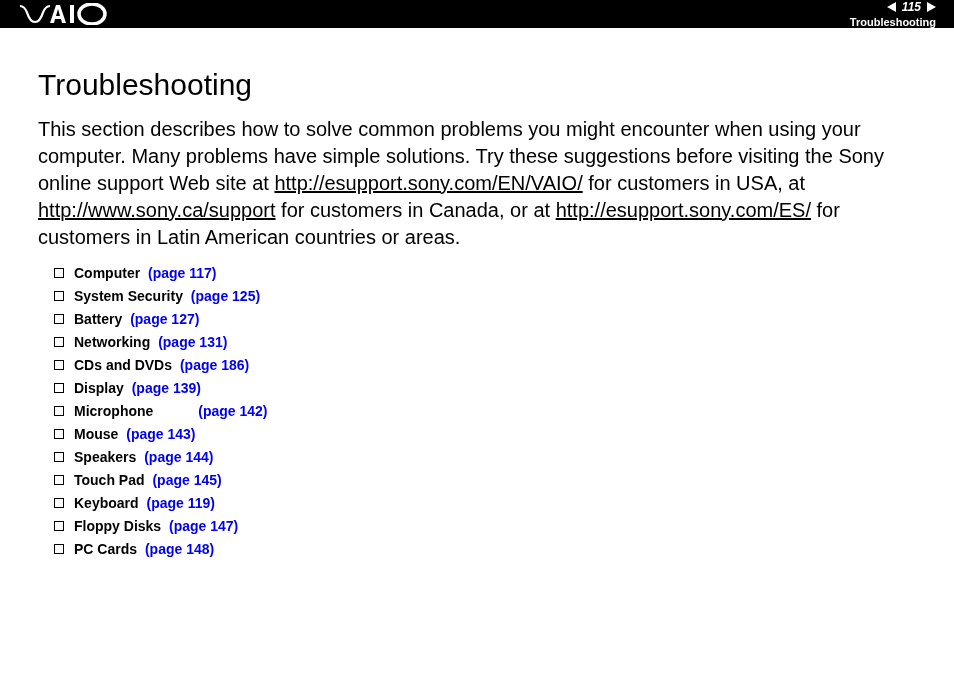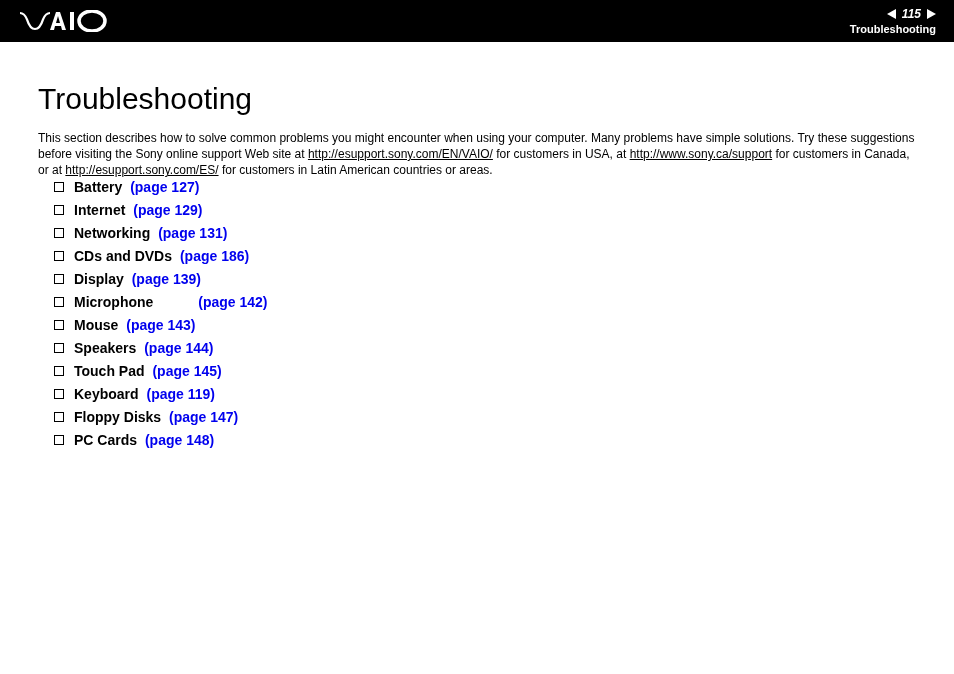--- a/index.html
+++ b/index.html
@@ -5,21 +5,21 @@
     * { margin: 0; padding: 0; box-sizing: border-box; }
     body {
       font-family: Arial, Helvetica, sans-serif;
       width: 954px;
       height: 674px;
       background: #fff;
       position: relative;
     }
     .header-bar {
       background: #000;
-      height: 42px;
+      height: 28px;
       display: flex;
       align-items: center;
       justify-content: space-between;
       padding: 0 18px 0 20px;
     }
     .logo {
       color: #fff;
       height: 22px;
     }
     .header-right {
@@ -65,23 +65,24 @@
     .content {
       padding: 40px 38px 0 38px;
     }
     .page-title {
       font-size: 30px;
       font-weight: normal;
       margin-bottom: 14px;
       color: #000;
     }
     .intro-text {
-      font-size: 12px;
+      font-size: 20px;
       line-height: 1.35;
       color: #000;
+      margin-bottom: 14px;
     }
     .intro-text a {
       color: #000;
       text-decoration: underline;
     }
     .toc-list {
       list-style: none;
       padding-left: 16px;
     }
     .toc-item {
@@ -135,27 +136,31 @@
     <div class="section-label">Troubleshooting</div>
   </div>
 </div>
 
 <div class="content">
   <h1 class="page-title">Troubleshooting</h1>
   <p class="intro-text">
     <span>This section describes how to solve common problems you might encounter when using your computer. Many problems have simple solutions. Try these suggestions before visiting the Sony online support Web site at </span><a href="#">http://esupport.sony.com/EN/VAIO/</a><span> for customers in USA, at </span><a href="#">http://www.sony.ca/support</a><span> for customers in Canada, or at </span><a href="#">http://esupport.sony.com/ES/</a><span> for customers in Latin American countries or areas.</span>
   </p>
   <ul class="toc-list">
+  <li class="toc-item">
+        <span class="bullet-icon"></span>
+        <span><span class="toc-label">Computer</span> <a href="#" class="toc-page" style="text-decoration: none;">(page 117)</a></span>
+      </li>
+      <li class="toc-item">
+        <span class="bullet-icon"></span>
+        <span><span class="toc-label">System Security</span> <a href="#" class="toc-page" style="text-decoration: none;">(page 125)</a></span>
+      </li>
       <li class="toc-item">
         <span class="bullet-icon"></span>
         <span><span class="toc-label">Battery</span> <a href="#" class="toc-page" style="text-decoration: none;">(page 127)</a></span>
-      </li>
-      <li class="toc-item">
-        <span class="bullet-icon"></span>
-        <span><span class="toc-label">Internet</span> <a href="#" class="toc-page" style="text-decoration: none;">(page 129)</a></span>
       </li>
       <li class="toc-item">
         <span class="bullet-icon"></span>
         <span><span class="toc-label">Networking</span> <a href="#" class="toc-page" style="text-decoration: none;">(page 131)</a></span>
       </li>
       <li class="toc-item">
         <span class="bullet-icon"></span>
         <span><span class="toc-label">CDs and DVDs</span> <a href="#" class="toc-page" style="text-decoration: none;">(page 186)</a></span>
       </li>
       <li class="toc-item">

